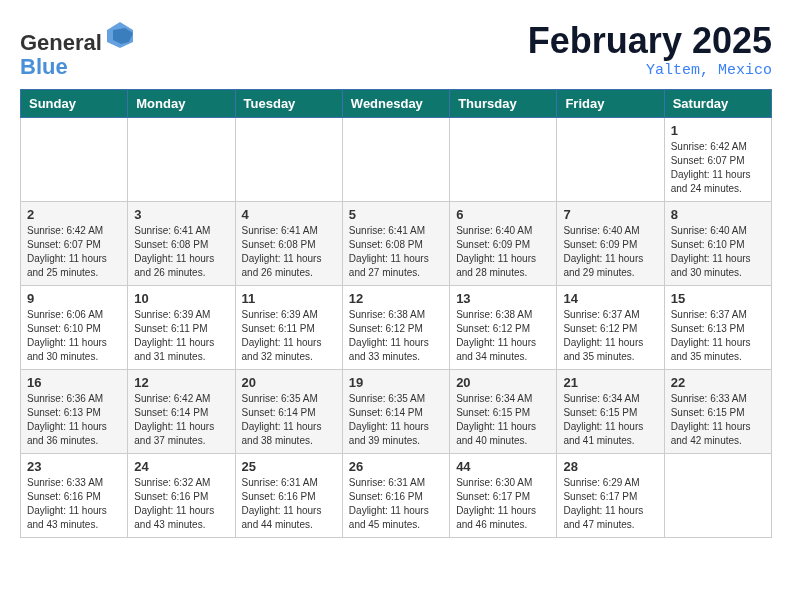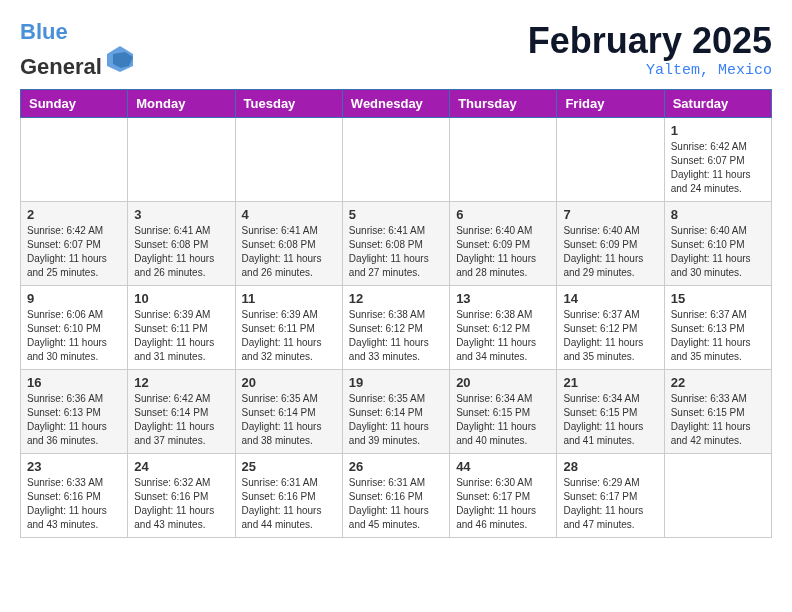--- a/index.html
+++ b/index.html
@@ -44,21 +44,21 @@
       font-size: 15px;
       color: #3b82f6;
       font-family: Liberation Mono, monospace;
     }
     .calendar {
       width: 100%;
       border-collapse: collapse;
       border: 1px solid #ccc;
     }
     .calendar th {
-      background-color: #a21caf;
+      background-color: #0f766e;
       color: #fff;
       font-size: 13px;
       font-weight: bold;
       padding: 6px 8px;
       text-align: left;
       border: 1px solid #3a6faf;
     }
     .calendar td {
       vertical-align: top;
       border: 1px solid #ccc;
@@ -88,27 +88,27 @@
       background: #fff !important;
     }
   </style>
 </head>
 <body>
 
 <div class="header">
   <div class="logo">
     <div>
       <div class="logo-text">
-        <span class="logo-blue">Blue</span>
-      </div>
-      <div class="logo-text">
         <span class="logo-general">General</span><svg class="logo-icon" viewBox="0 0 30 30">
             <polygon points="15,2 28,10 28,22 15,28 2,22 2,10" fill="#4a90d9" opacity="0.85"></polygon>
             <polygon points="20,8 28,13 24,22 16,24 8,20 8,10" fill="#2a6faf" opacity="0.7"></polygon>
           </svg>
+      </div>
+      <div class="logo-text">
+        <span class="logo-blue">Blue</span>
       </div>
     </div>
   </div>
   <div class="title-block">
     <div class="month-title">February 2025</div>
     <div class="location">Yaltem, Mexico</div>
   </div>
 </div>
 
 <table class="calendar">

